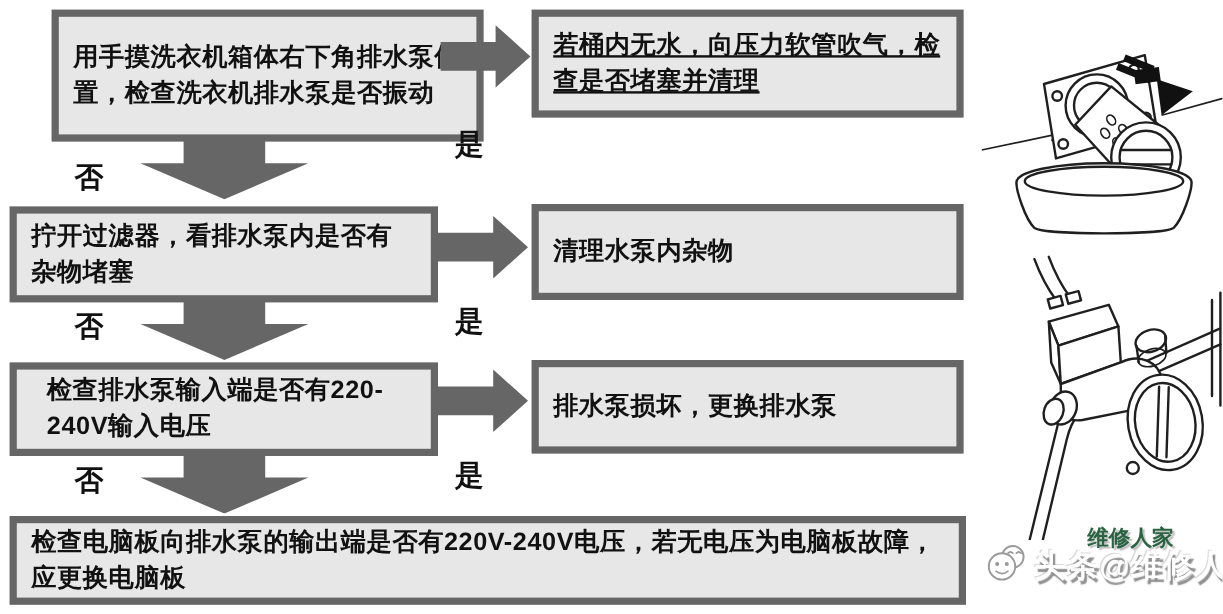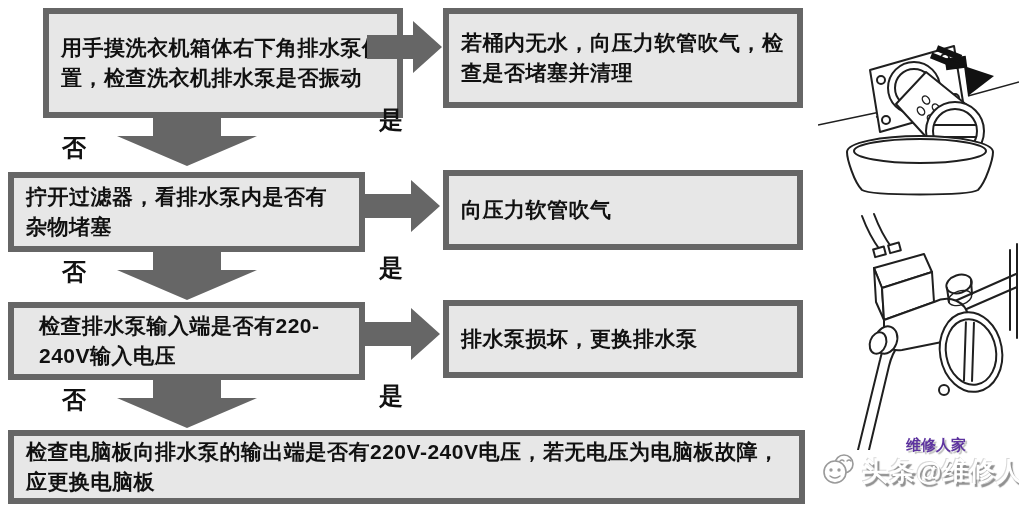--- a/index.html
+++ b/index.html
@@ -20,21 +20,21 @@
     position:absolute;font-size:24px;font-weight:bold;color:#111;
   }
   .illo{position:absolute;}
   .illo svg{display:block;width:100%;height:100%;}
   .watermark{
     position:absolute;left:820px;top:430px;width:199px;height:78px;
     pointer-events:none;
   }
   .wm-ghost{
     position:absolute;left:86px;top:6px;
-    font-size:15px;font-weight:bold;color:#4c1d95;
+    font-size:18px;font-weight:bold;color:#14532d;
     text-shadow:2px 2px 1px #b5b5b5;opacity:.9;white-space:nowrap;
   }
   .wm-row{position:absolute;left:0;top:22px;display:flex;align-items:center;}
   .wm-icon{width:40px;height:38px;margin-right:2px;flex:none;}
   .wm-text{
     font-size:26px;font-weight:bold;color:#ffffff;white-space:nowrap;
     text-shadow:2px 3px 1px #8f8f8f, -1px -1px 0 #d9d9d9;
     letter-spacing:1px;
   }
   .ln{stroke:#1f1f1f;stroke-width:2;fill:none;stroke-linecap:round;stroke-linejoin:round;}
@@ -48,41 +48,41 @@
 <div class="stage">
 
   <div class="fbox" style="left:8px;top:8px;width:360px;height:110px;margin-left:35px;">
     <span>用手摸洗衣机箱体右下角排水泵位置，检查洗衣机排水泵是否振动</span>
   </div>
   <div class="arrow" style="left:367px;top:19px;width:76px;height:56px;">
     <svg viewBox="0 0 76 56">
         <polygon points="0,16 46,16 46,2 75,28 46,54 46,40 0,40" fill="#666666"></polygon>
       </svg>
   </div>
-  <div class="fbox" style="left:443px;top:8px;width:360px;height:100px;">
+  <div class="fbox" style="left:443px;top:8px;width:360px;height:90px;text-decoration:underline;">
     <span>若桶内无水，向压力软管吹气，检查是否堵塞并清理</span>
   </div>
   <div class="yn" style="left:379px;top:104px;">是</div>
   <div class="yn" style="left:62px;top:132px;">否</div>
   <div class="arrow" style="left:117px;top:116px;width:140px;height:50px;">
     <svg viewBox="0 0 140 50">
         <polygon points="36,0 104,0 104,20 140,20 70,50 0,20 36,20" fill="#666666"></polygon>
       </svg>
   </div>
 
   <div class="fbox" style="left:8px;top:172px;width:357px;height:80px;align-items:center;">
     <span>拧开过滤器，看排水泵内是否有杂物堵塞</span>
   </div>
   <div class="arrow" style="left:365px;top:178px;width:76px;height:56px;">
     <svg viewBox="0 0 76 56">
         <polygon points="0,16 46,16 46,2 75,28 46,54 46,40 0,40" fill="#666666"></polygon>
       </svg>
   </div>
   <div class="fbox" style="left:443px;top:170px;width:360px;height:80px;">
-    <span>向压力软管吹气</span>
+    <span>清理水泵内杂物</span>
   </div>
   <div class="yn" style="left:379px;top:252px;">是</div>
   <div class="yn" style="left:62px;top:256px;">否</div>
   <div class="arrow" style="left:117px;top:250px;width:140px;height:50px;">
     <svg viewBox="0 0 140 50">
         <polygon points="36,0 104,0 104,20 140,20 70,50 0,20 36,20" fill="#666666"></polygon>
       </svg>
   </div>
 
   <div class="fbox" style="left:8px;top:302px;width:357px;height:78px;padding-left:25px;">

